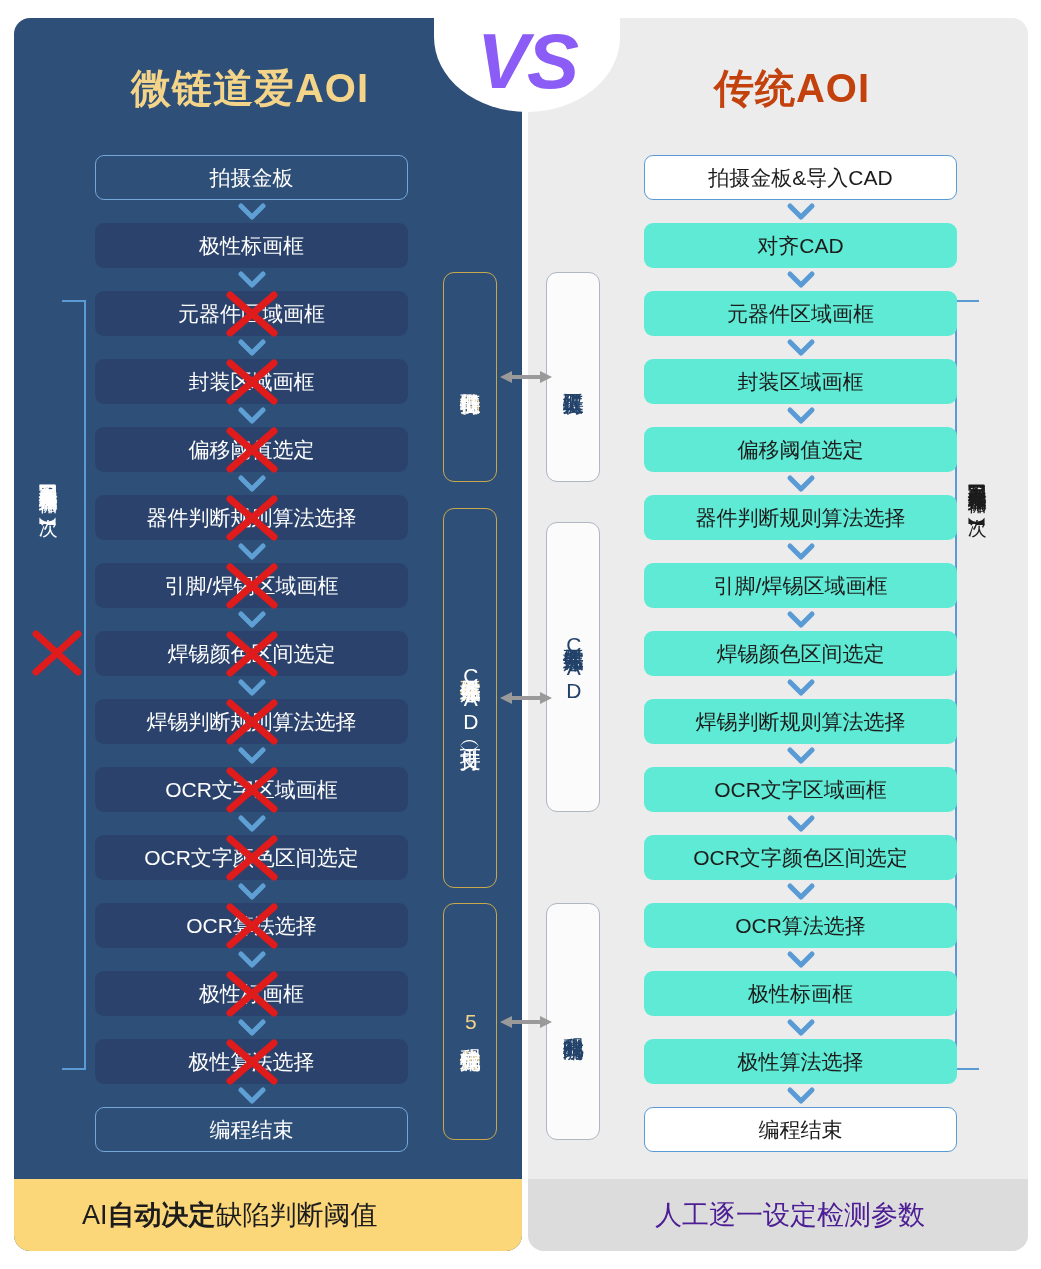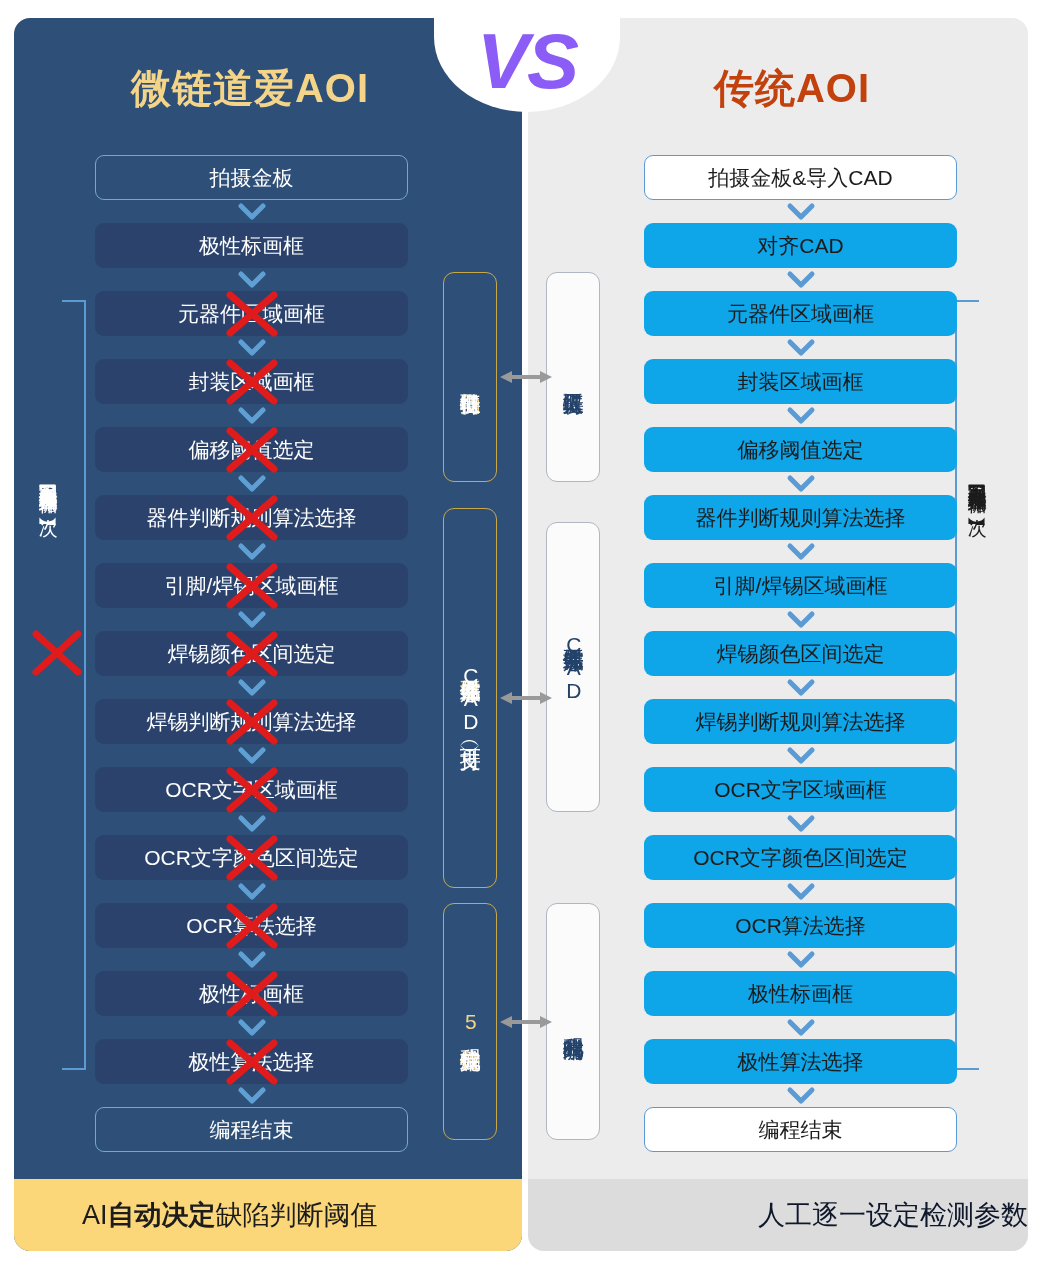--- a/index.html
+++ b/index.html
@@ -66,21 +66,21 @@
     font-size: 21px;
     white-space: nowrap;
   }
   .node .label { position: relative; z-index: 1; }
   
   #flow-left .node { background: #2a426c; color: #ffffff; }
   #flow-left .node.endcap {
     background: transparent; border: 1.6px solid #74a6d8; color: #ffffff; align-items: center;
   }
   
-  #flow-right .node { background: #0ea5e9; color: #1c1c1c; }
+  #flow-right .node { background: #5eead4; color: #1c1c1c; }
   #flow-right .node.endcap {
     background: #ffffff; border: 1.6px solid #5b9bd5; color: #1c1c1c;
   }
 
   .arrow {
     height: 23px;
     display: flex; align-items: center; justify-content: center;
   }
   .arrow svg { display: block; }
 
@@ -157,21 +157,21 @@
     font-size: 27px;
     z-index: 5;
   }
   #banner-left {
     left: 14px; width: 508px; background: #fbd77a;
     color: #1c1c1c; justify-content: flex-start; padding-left: 68px;
   }
   #banner-left b { font-weight: bold; }
   #banner-right {
     left: 528px; width: 500px; background: #dcdcdc;
-    color: #0f172a; justify-content: flex-end; padding-left: 24px;
+    color: #4c1d95; justify-content: center; padding-left: 24px;
   }
 </style>
 </head>
 <body>
 
 <div id="root">
 
   <div class="panel" id="panel-left">
     <div class="panel-head">
       <div class="title-left">微链道爱AOI</div>

